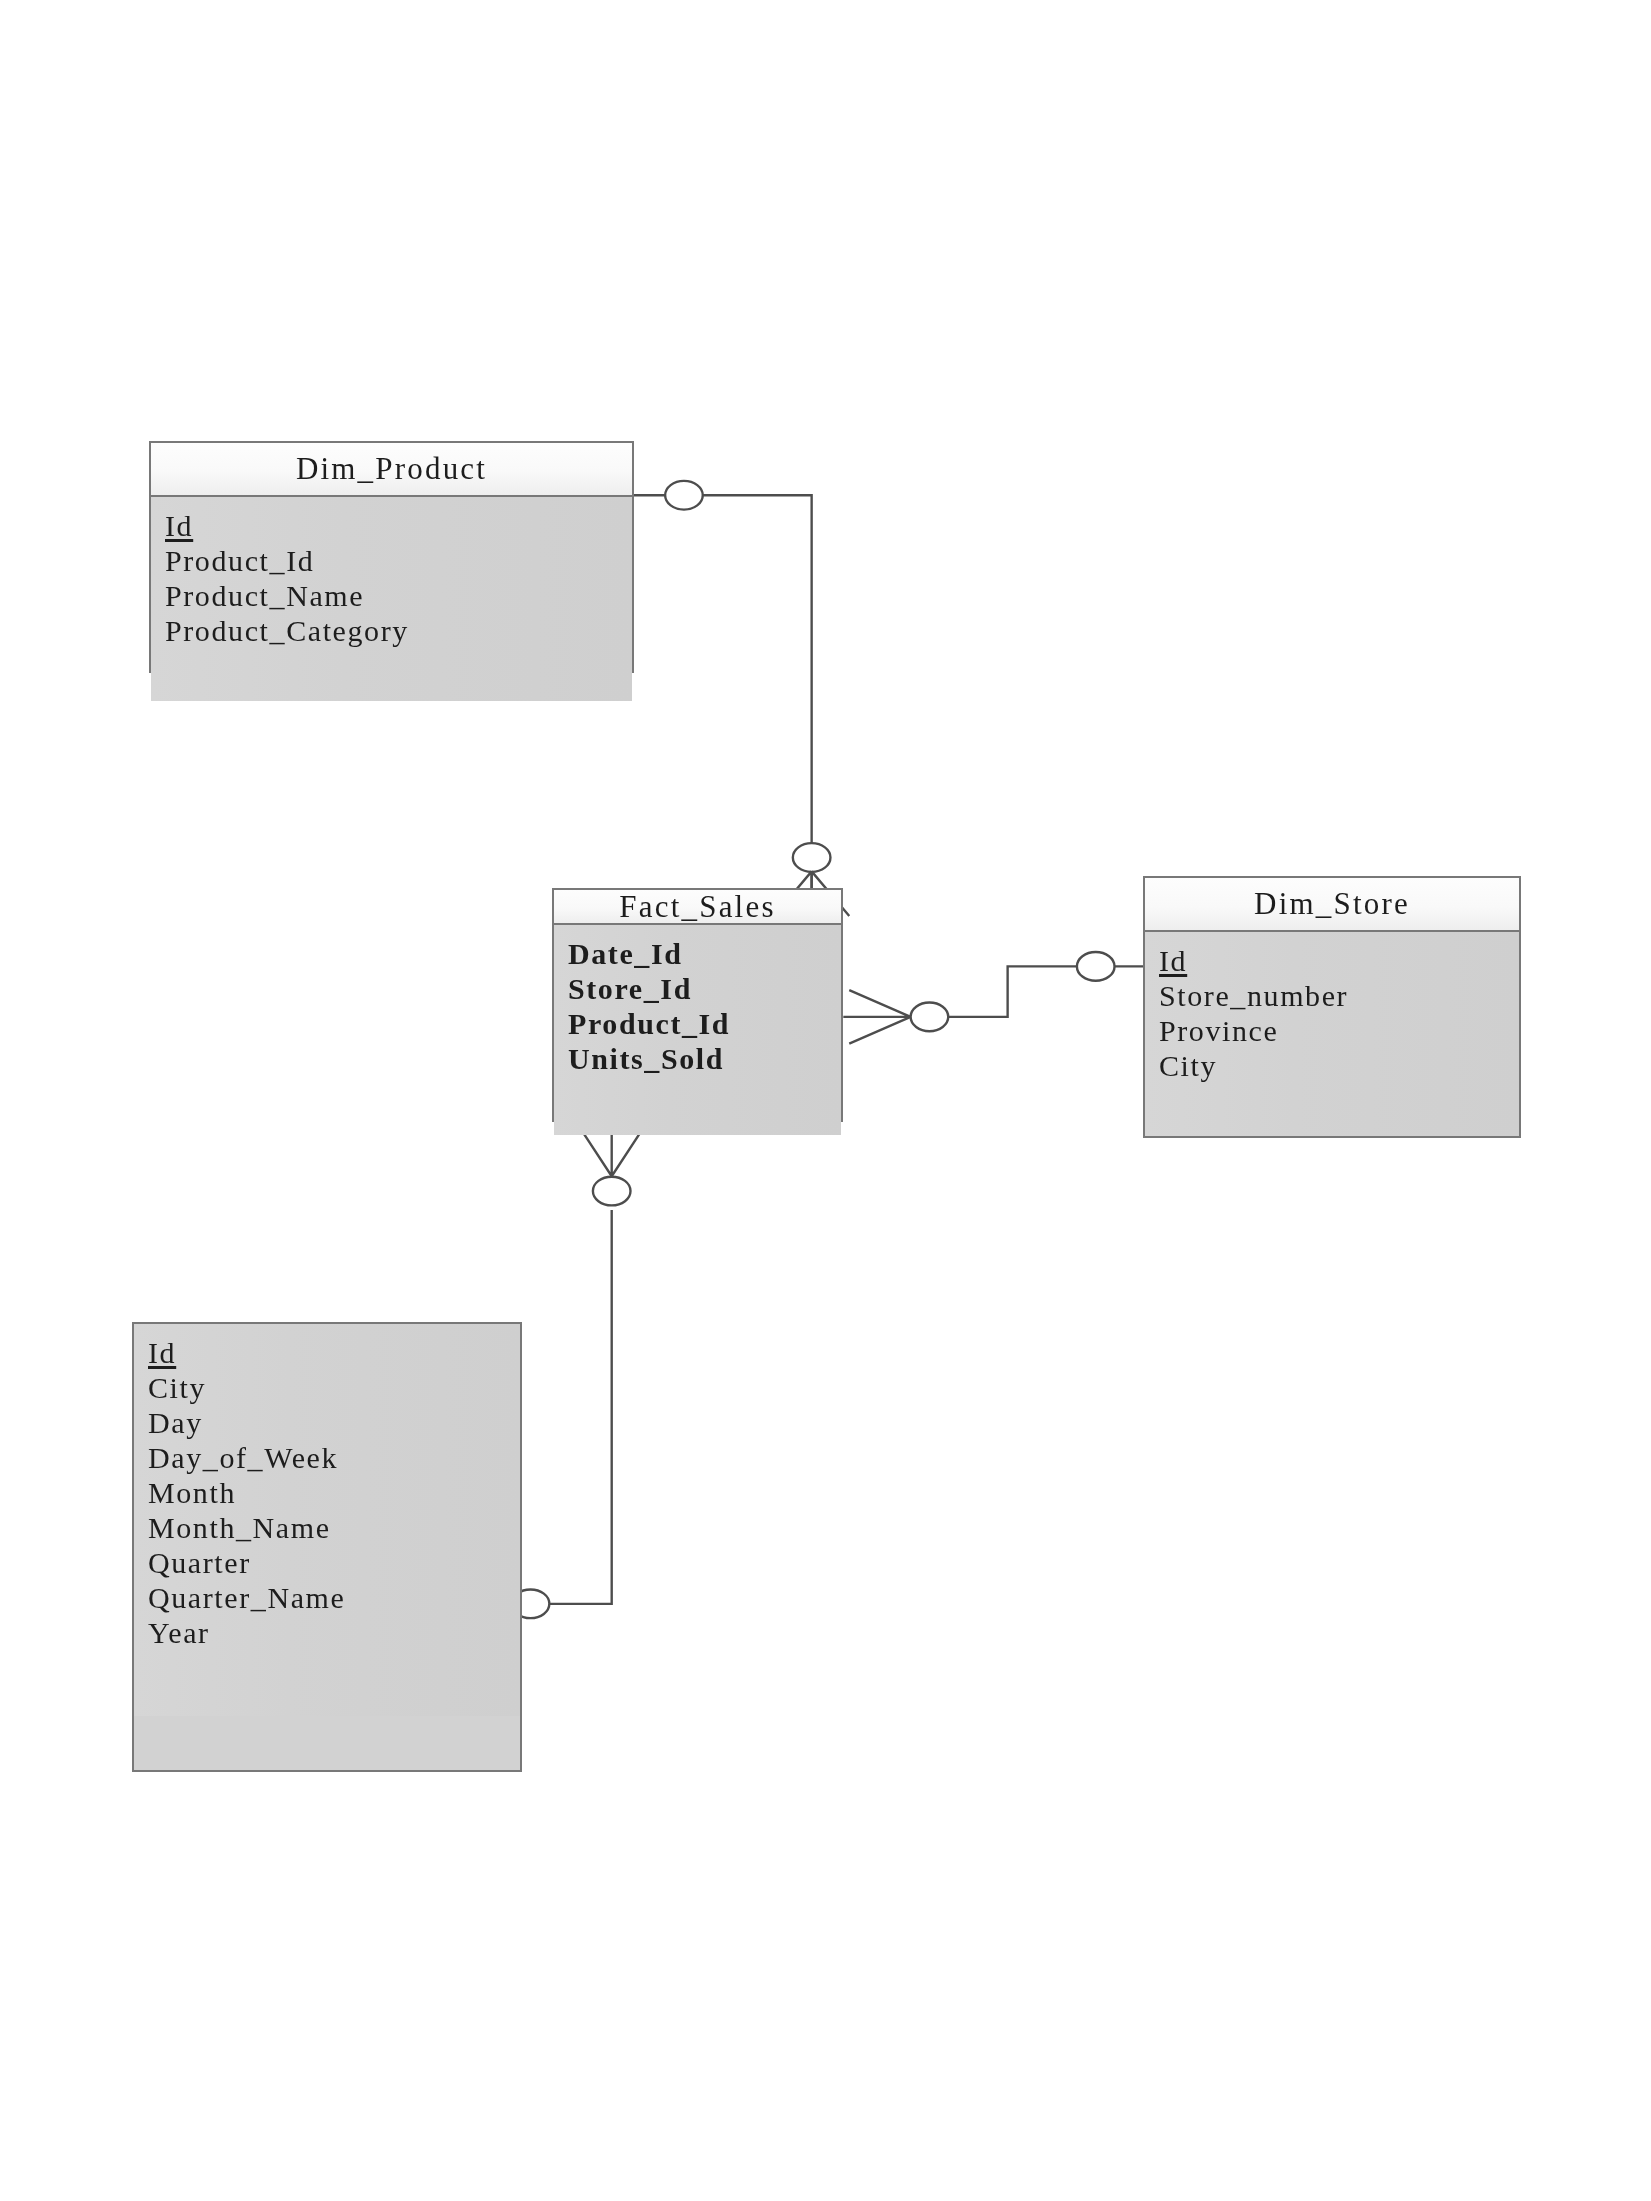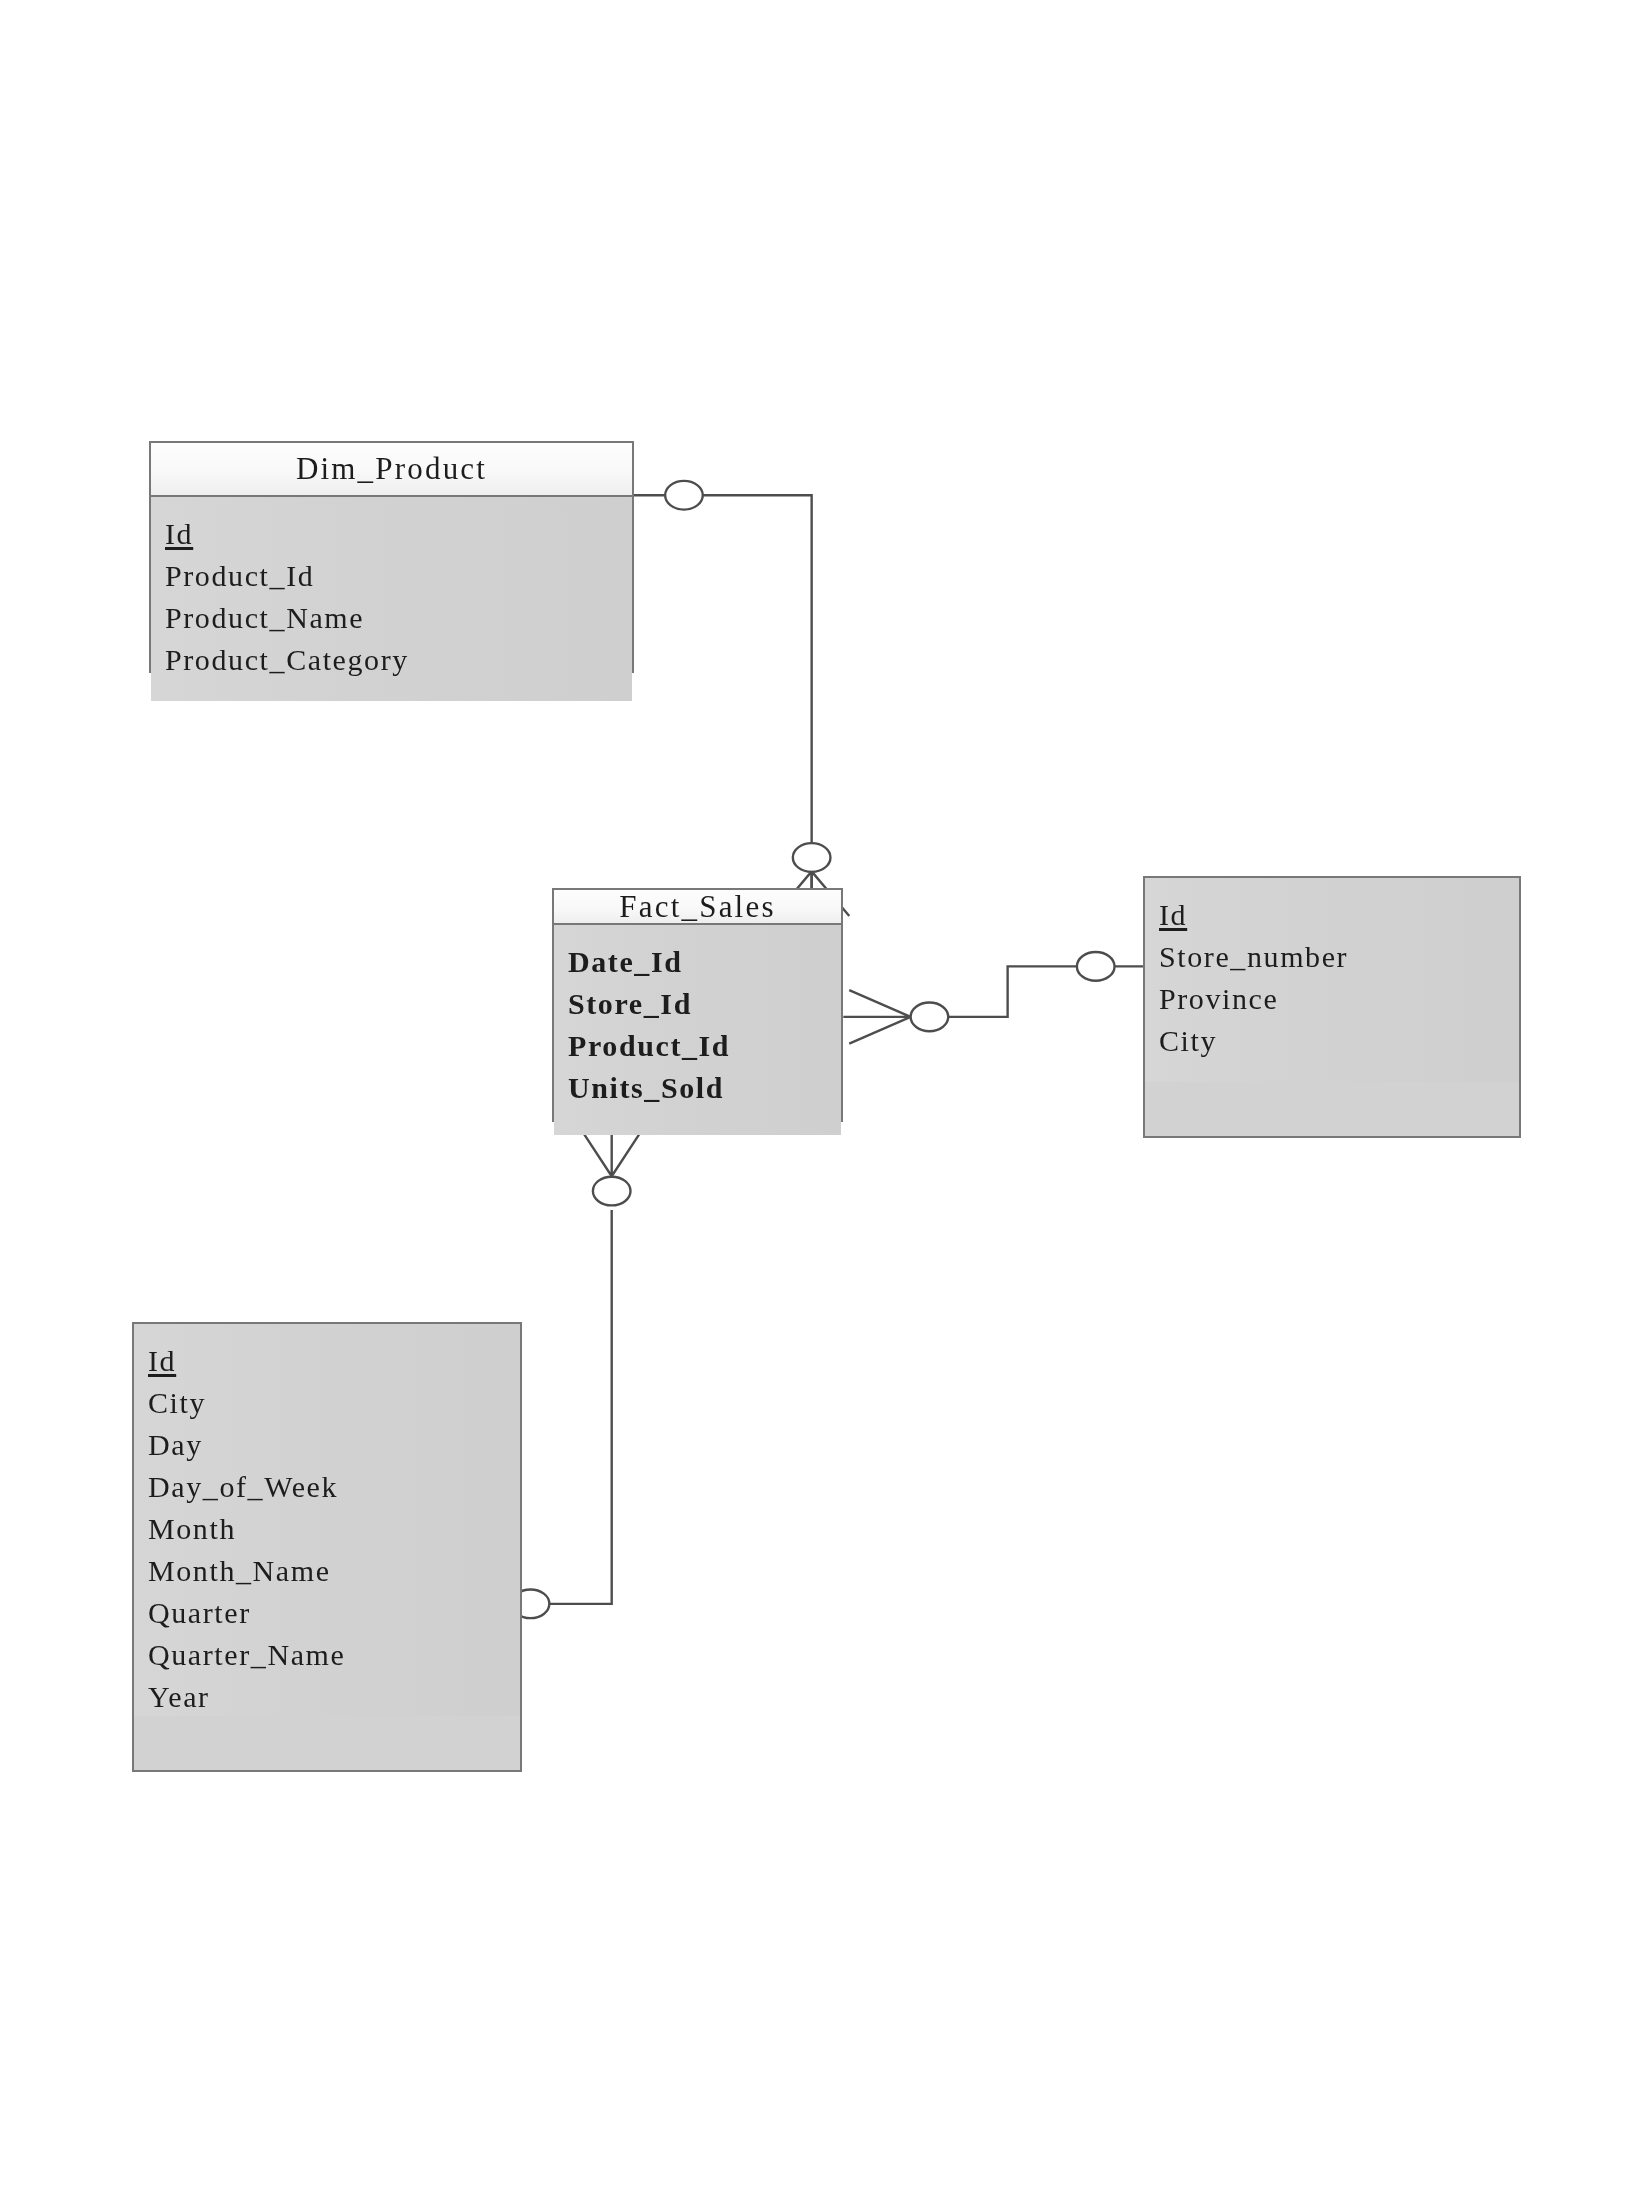--- a/index.html
+++ b/index.html
@@ -61,21 +61,21 @@
   }
 
   .attr {
     font-family: "Liberation Serif", "DejaVu Serif", serif;
     font-size: 30px;
     line-height: 1.0;
     letter-spacing: 1.6px;
     color: #1d1d1d;
     white-space: nowrap;
     padding: 0;
-    margin: 12px 0 5px 0;
+    margin: 4px 0 5px 0;
     display: block;
   }
 
   .attr.pk {
     text-decoration: underline;
     text-underline-offset: 3px;
   }
 
   
 </style>
@@ -128,20 +128,21 @@
     <div class="entity-header" style="height: 35px;">Fact_Sales</div>
     <div class="entity-body" style="height: 210px; font-weight: bold;">
       <span class="attr">Date_Id</span>
       <span class="attr">Store_Id</span>
       <span class="attr">Product_Id</span>
       <span class="attr">Units_Sold</span>
     </div>
   </div>
 
   <div class="entity" style="left: 1143px; top: 876px; width: 378px; height: 262px;">
+    <div class="entity-header" style="height: 54px;">Dim_Store</div>
     <div class="entity-body" style="height: 204px;">
       <span class="attr pk">Id</span>
       <span class="attr">Store_number</span>
       <span class="attr">Province</span>
       <span class="attr">City</span>
     </div>
   </div>
 
   <div class="entity" style="left: 132px; top: 1322px; width: 390px; height: 450px;">
     <div class="entity-body" style="height: 392px;">

